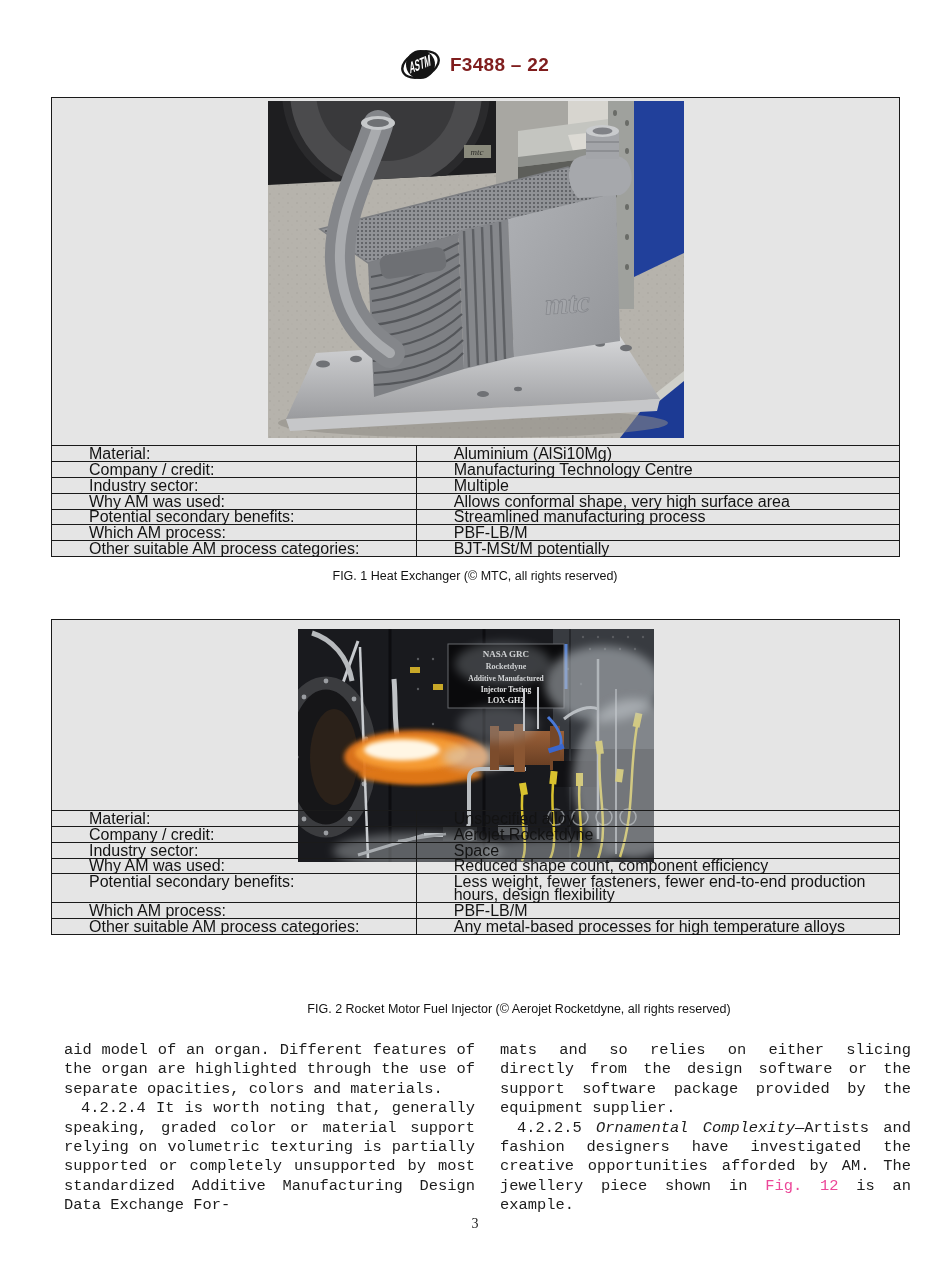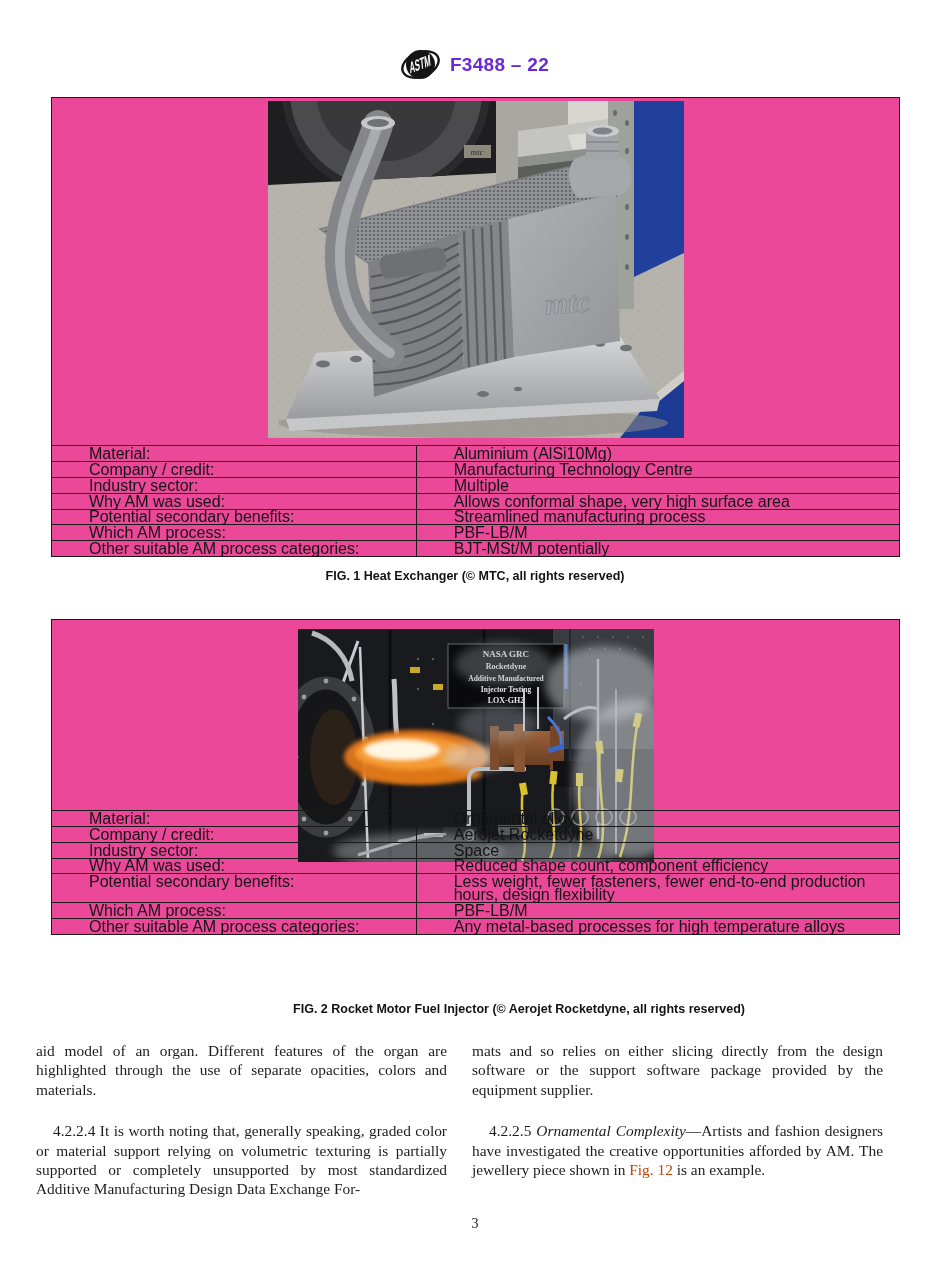--- a/index.html
+++ b/index.html
@@ -2,53 +2,53 @@
 <html><head>
 <meta charset="utf-8">
 <style>
   html,body{margin:0;padding:0;background:#ffffff;}
   .page{position:relative;width:950px;height:1272px;background:#ffffff;overflow:hidden;
         font-family:"Liberation Sans",sans-serif;color:#111;}
 
   
   .doc-header{position:absolute;top:46px;left:0;width:100%;display:flex;
               justify-content:center;align-items:center;gap:9px;}
-  .doc-code{font-size:19px;font-weight:bold;letter-spacing:.3px;color:#6d28d9;}
+  .doc-code{font-size:19px;font-weight:bold;letter-spacing:.3px;color:#7f1d1d;}
 
   
   .figure-box{position:absolute;left:51px;width:849px;border:1.6px solid #1a1a1a;
-              box-sizing:border-box;background:#ec4899;}
+              box-sizing:border-box;background:#e5e5e5;}
   .fig1{top:97px;height:460px;}
   .fig2{top:619px;height:316px;}
   .photo-wrap{position:absolute;left:50%;transform:translateX(-50%);}
   .photo1{top:3px;width:416px;height:337px;}
   .photo2{top:9px;width:356px;height:233px;}
   .photo-wrap svg{display:block;width:100%;height:100%;}
 
   
   .spec-table{position:absolute;left:0;right:0;bottom:0;width:100%;
               border-collapse:collapse;font-size:16px;line-height:13.2px;color:#131313;}
   .spec-table td{border-top:1.5px solid #1a1a1a;padding:0.8px 8px 0.8px 37px;vertical-align:top;}
   .spec-table td.label{width:43%;}
   .spec-table td.value{border-left:1.5px solid #1a1a1a;}
 
   .fig-caption{position:absolute;left:0;width:100%;text-align:center;
-               font-size:12.5px;font-weight:bold;color:#121212;}
+               font-size:12.5px;font-weight:normal;color:#121212;}
   .cap1{top:569px;}
   .cap2{top:1002px;margin-left:44px;}
 
   
-  .body-text{position:absolute;left:36px;top:1041px;width:847px;display:flex;gap:25px;
-             font-family:Liberation Serif, serif;font-size:15.4px;line-height:19.4px;
+  .body-text{position:absolute;left:64px;top:1041px;width:847px;display:flex;gap:25px;
+             font-family:Liberation Mono, monospace;font-size:15.4px;line-height:19.4px;
              text-align:justify;color:#1c1c1c;}
   .col{width:411px;}
   .body-text p{margin:0;}
-  .body-text p.indented{text-indent:17px;margin-top:22px;}
+  .body-text p.indented{text-indent:17px;}
   .italic{font-style:italic;}
-  .fig-ref{color:#c2410c;cursor:pointer;}
+  .fig-ref{color:#ec4899;cursor:pointer;}
 
   .page-number{position:absolute;top:1216px;left:0;width:100%;text-align:center;
                font-family:"Liberation Serif",serif;font-size:14px;color:#222;}
 </style>
 </head>
 <body>
 
 <div class="page">
 
   <div class="doc-header">
@@ -360,21 +360,21 @@
           <ellipse cx="120" cy="222" rx="85" ry="18" fill="#c4c9cc" opacity="0.4" filter="url(#soft)"></ellipse>
           <ellipse cx="250" cy="225" rx="70" ry="16" fill="#b4babe" opacity="0.45" filter="url(#soft)"></ellipse>
           <ellipse cx="200" cy="95" rx="40" ry="18" fill="#aeb4b9" opacity="0.3" filter="url(#soft)"></ellipse>
         </g>
       </svg>
     </div>
     <table class="spec-table">
       <tbody>
           <tr>
             <td class="label">Material:</td>
-            <td class="value">Ornamental alloy</td>
+            <td class="value">Unspecified alloy</td>
           </tr>
           <tr>
             <td class="label">Company / credit:</td>
             <td class="value">Aerojet Rocketdyne</td>
           </tr>
           <tr>
             <td class="label">Industry sector:</td>
             <td class="value">Space</td>
           </tr>
           <tr>

